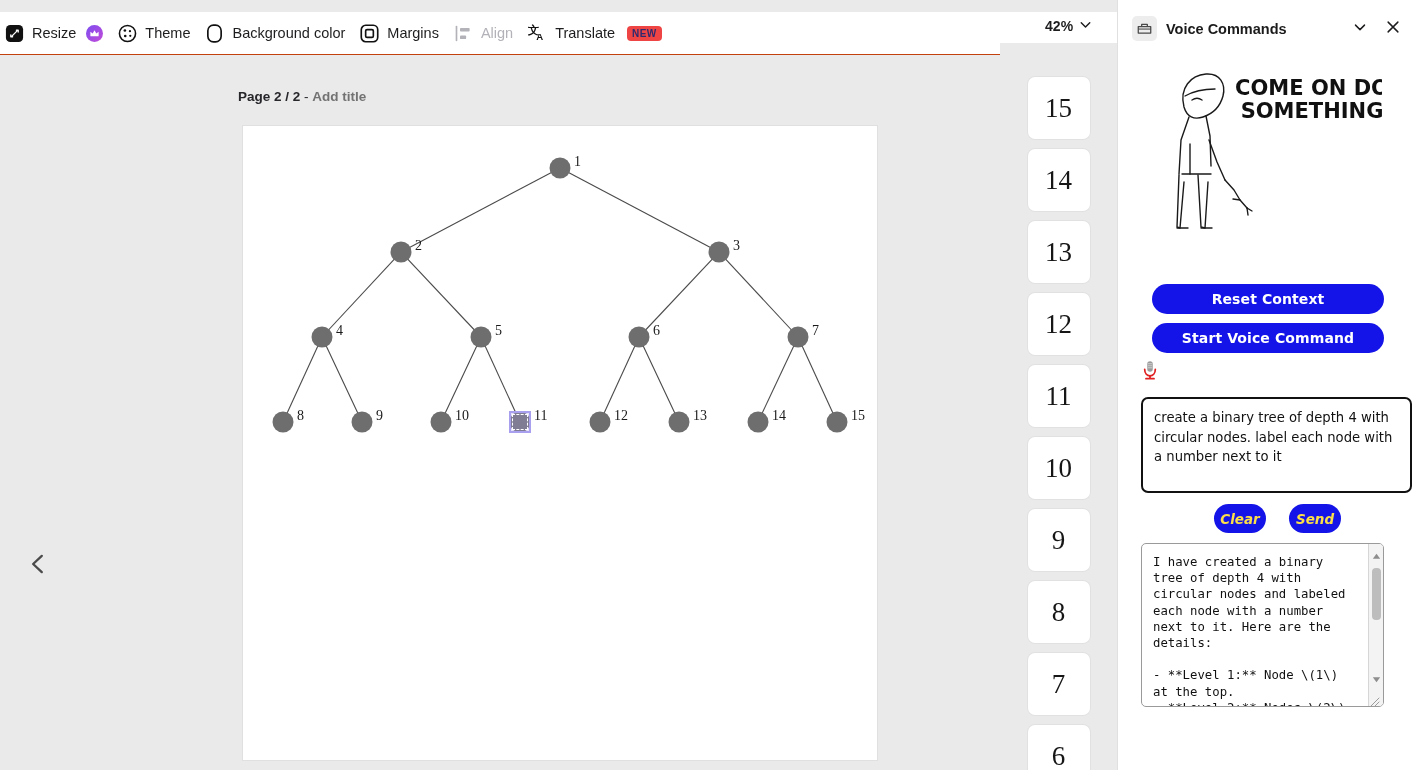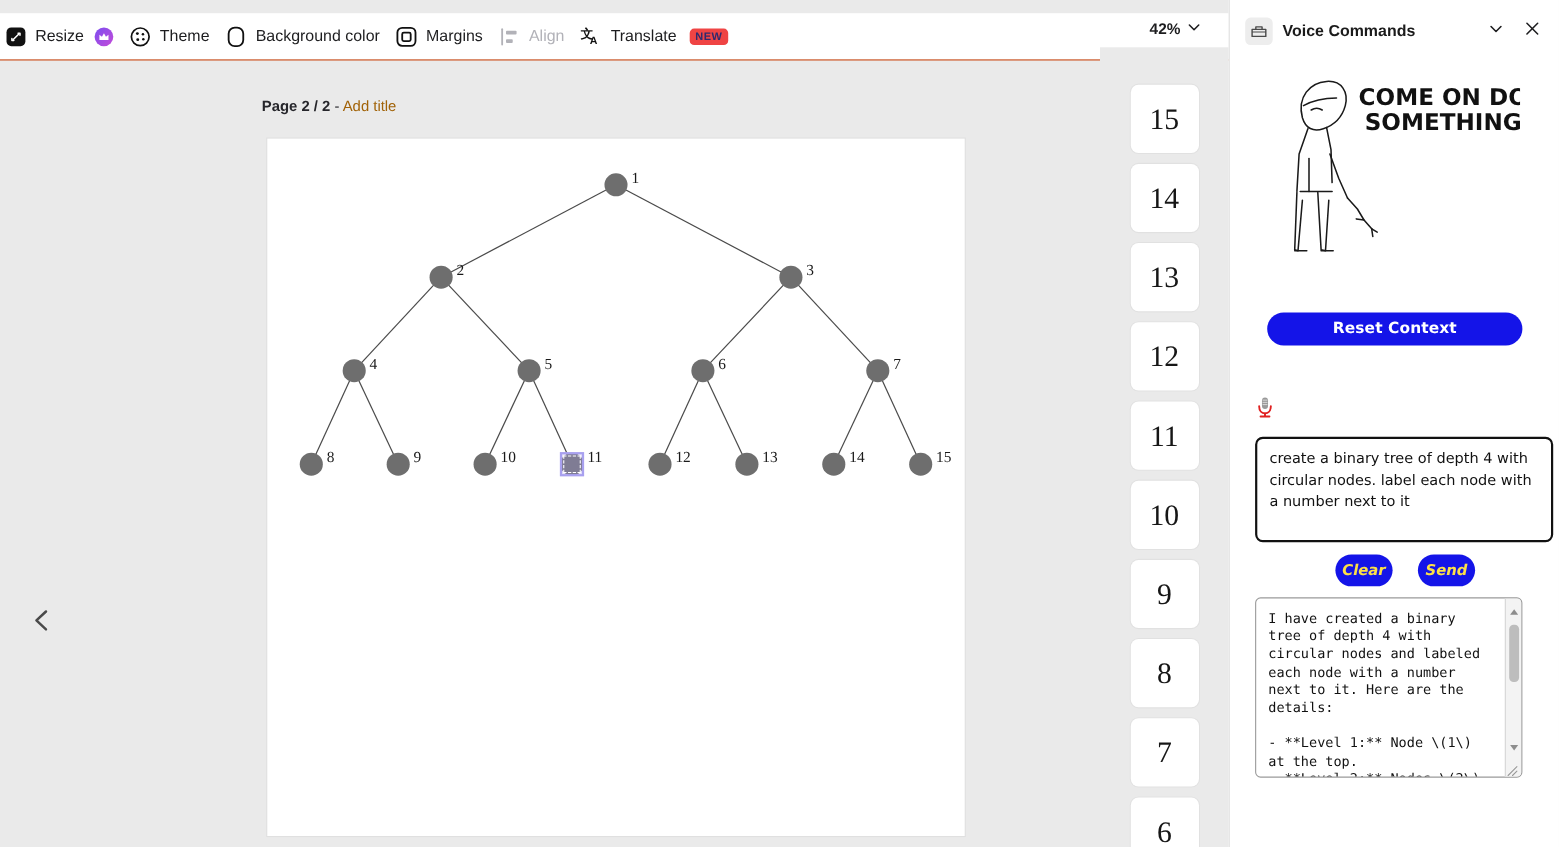--- a/index.html
+++ b/index.html
@@ -63,21 +63,21 @@
     padding: 5px 9px 5px 5px; border-radius: 7px;
     font-size: 14.5px; color: #1d1d1f; font-weight: 500;
   }
 
   
   #page-label {
     position: absolute; left: 238px; top: 89px;
     font-size: 13.5px; color: #26262b; font-weight: 400;
   }
   #page-label b { font-weight: 700; }
-  #page-label .add-title { color: #a16207; cursor: pointer; }
+  #page-label .add-title { color: #737373; cursor: pointer; font-weight: bold; }
   #page-canvas {
     position: absolute; left: 243px; top: 126px;
     width: 634px; height: 634px;
     background: #ffffff;
     box-shadow: 0 0 0 1px rgba(0,0,0,0.04);
   }
   #tree-svg { position: absolute; left: 0; top: 0; width: 634px; height: 634px; }
   .node-label { font-family: "Liberation Serif", serif; font-size: 14px; fill: #1a1a1a; }
   .selection-box {
     position: absolute; width: 22px; height: 22px;
@@ -479,20 +479,21 @@
         <g font-family="DejaVu Sans, sans-serif" font-weight="700" font-size="21" text-anchor="middle">
           <text x="158" y="33" fill="#ffffff" stroke="#ffffff" stroke-width="5" stroke-linejoin="round">COME ON DO</text>
           <text x="158" y="33" fill="#111111">COME ON DO</text>
           <text x="158" y="56" fill="#ffffff" stroke="#ffffff" stroke-width="5" stroke-linejoin="round">SOMETHING</text>
           <text x="158" y="56" fill="#111111">SOMETHING</text>
         </g>
       </svg>
     </div>
 
     <button class="pill-btn" id="reset-ctx">Reset Context</button>
+    <button class="pill-btn" id="start-vc">Start Voice Command</button>
   </div>
 
   <div id="mic">
     <svg viewBox="0 0 24 24" width="22" height="22">
       <rect x="9" y="2.5" width="6" height="11.5" rx="3" fill="#9a9a9a"></rect>
       <path d="M9.6 5.2 H14.4 M9.6 7.4 H14.4 M9.6 9.6 H14.4" stroke="#e6e6e6" stroke-width="0.8"></path>
       <path d="M6.2 11.2 C6.2 16 9 18.3 12 18.3 C15 18.3 17.8 16 17.8 11.2" fill="none" stroke="#e02020" stroke-width="1.9" stroke-linecap="round"></path>
       <path d="M12 18.3 V21" stroke="#e02020" stroke-width="1.9" stroke-linecap="round"></path>
       <path d="M7.6 21.5 H16.4" stroke="#e02020" stroke-width="1.9" stroke-linecap="round"></path>
     </svg>

